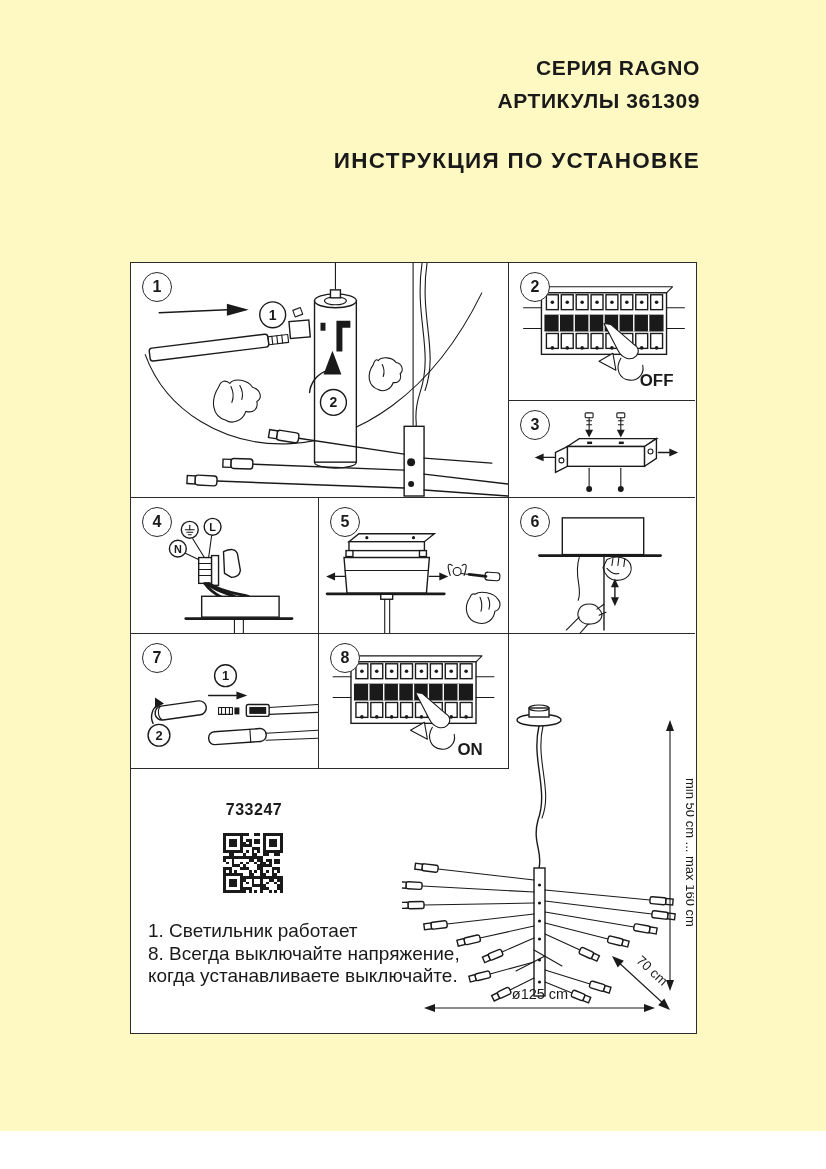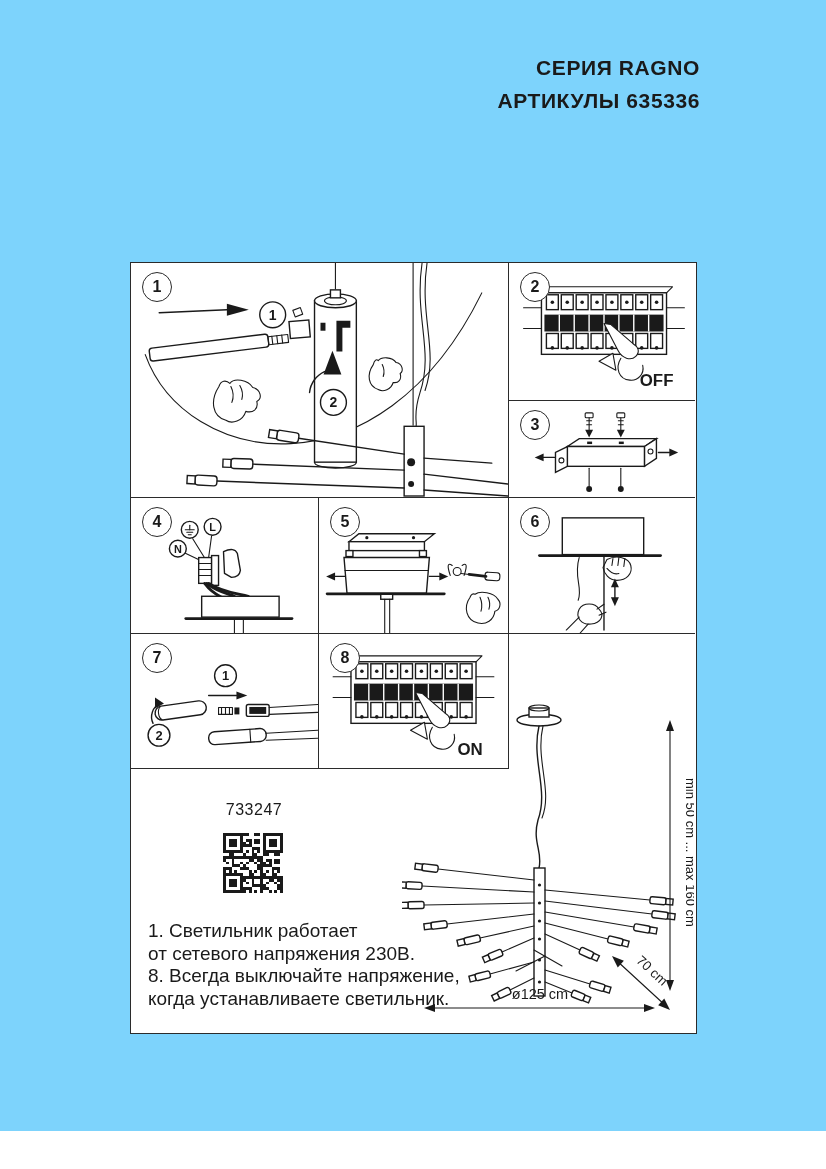--- a/index.html
+++ b/index.html
@@ -1,18 +1,18 @@
 <!DOCTYPE html>
 <html><head>
 <meta charset="utf-8">
 <style>
   :root{ --ln:#2b2b2b; --ink:#1a1a1a; }
   *{box-sizing:border-box}
   html,body{margin:0;padding:0;background:#fff}
-  #page{position:relative;width:826px;height:1131px;background:#7dd3fc;overflow:hidden;
+  #page{position:relative;width:826px;height:1131px;background:#fef9c3;overflow:hidden;
         font-family:"Liberation Sans",sans-serif;color:var(--ink)}
 
   
   .hdr{position:absolute;right:126px;text-align:right;font-weight:bold;white-space:nowrap}
   #series-title{top:56px;font-size:21px;letter-spacing:.6px}
   #article-title{top:89px;font-size:21px;letter-spacing:.6px}
   #inst-title{top:146px;font-size:22.5px;line-height:30px;letter-spacing:1.3px}
 
   
   #grid{position:absolute;left:130px;top:262px;width:567px;height:772px;
@@ -36,33 +36,34 @@
   .ln{fill:none;stroke:var(--ink);stroke-width:1.4;stroke-linecap:round;stroke-linejoin:round}
   .thn{stroke-width:1.1}
   .thk{stroke-width:2.8}
   .fl{fill:var(--ink);stroke:none}
   .wfl{fill:#fff;stroke:var(--ink);stroke-width:1.4}
   .t{font-family:"Liberation Sans",sans-serif;fill:var(--ink)}
   .b{font-weight:bold}
 
   
   #qr-label{position:absolute;left:224px;top:801px;width:60px;text-align:center;
-            font-weight:normal;font-size:16px;letter-spacing:.5px}
+            font-weight:bold;font-size:16px;letter-spacing:.5px}
   #qr-box{position:absolute;left:223px;top:833px;width:60px;height:60px}
   #notes{position:absolute;left:148px;top:920px;font-size:19px;line-height:22.5px}
   #chand{position:absolute;left:402px;top:640px;width:292px;height:390px}
 </style>
 </head>
 <body>
 
 <div id="page">
 
   <div class="hdr" id="series-title">СЕРИЯ RAGNO</div>
-  <div class="hdr" id="article-title">АРТИКУЛЫ 635336</div>
+  <div class="hdr" id="article-title">АРТИКУЛЫ 361309</div>
   <div class="hdr" id="inst-title">
+    <div>ИНСТРУКЦИЯ ПО УСТАНОВКЕ</div>
   </div>
 
   <div id="grid">
 
     <div class="panel" id="p1">
       <div class="pnum">1</div>
       <svg class="art" viewBox="0 0 378 235">
 
         <path class="ln thn" d="M 14,92 C 55,205 250,238 352,30"></path>
 
@@ -688,23 +689,22 @@
         <rect x="11" y="20" width="1" height="1" fill="#1a1a1a"></rect>
         <rect x="13" y="20" width="1" height="1" fill="#1a1a1a"></rect>
         <rect x="16" y="20" width="1" height="1" fill="#1a1a1a"></rect>
         <rect x="18" y="20" width="1" height="1" fill="#1a1a1a"></rect>
         <rect x="20" y="20" width="1" height="1" fill="#1a1a1a"></rect>
       </svg>
   </div>
 
   <div id="notes">
     <div>1. Светильник работает</div>
-    <div>от сетевого напряжения 230В.</div>
     <div>8. Всегда выключайте напряжение,</div>
-    <div>когда устанавливаете светильник.</div>
+    <div>когда устанавливаете выключайте.</div>
   </div>
 
   <svg id="chand" viewBox="0 0 292 390">
 
     <ellipse class="wfl" cx="137" cy="80" rx="22" ry="6"></ellipse>
     <rect class="wfl" x="127" y="68" width="20" height="9"></rect>
     <ellipse class="ln thn" cx="137" cy="68" rx="10" ry="3"></ellipse>
     <path class="ln" d="M 137,86 C 129,120 147,150 136,180 C 130,202 141,212 137,228"></path>
     <path class="ln thn" d="M 141,86 C 133,120 151,150 140,178"></path>
 

